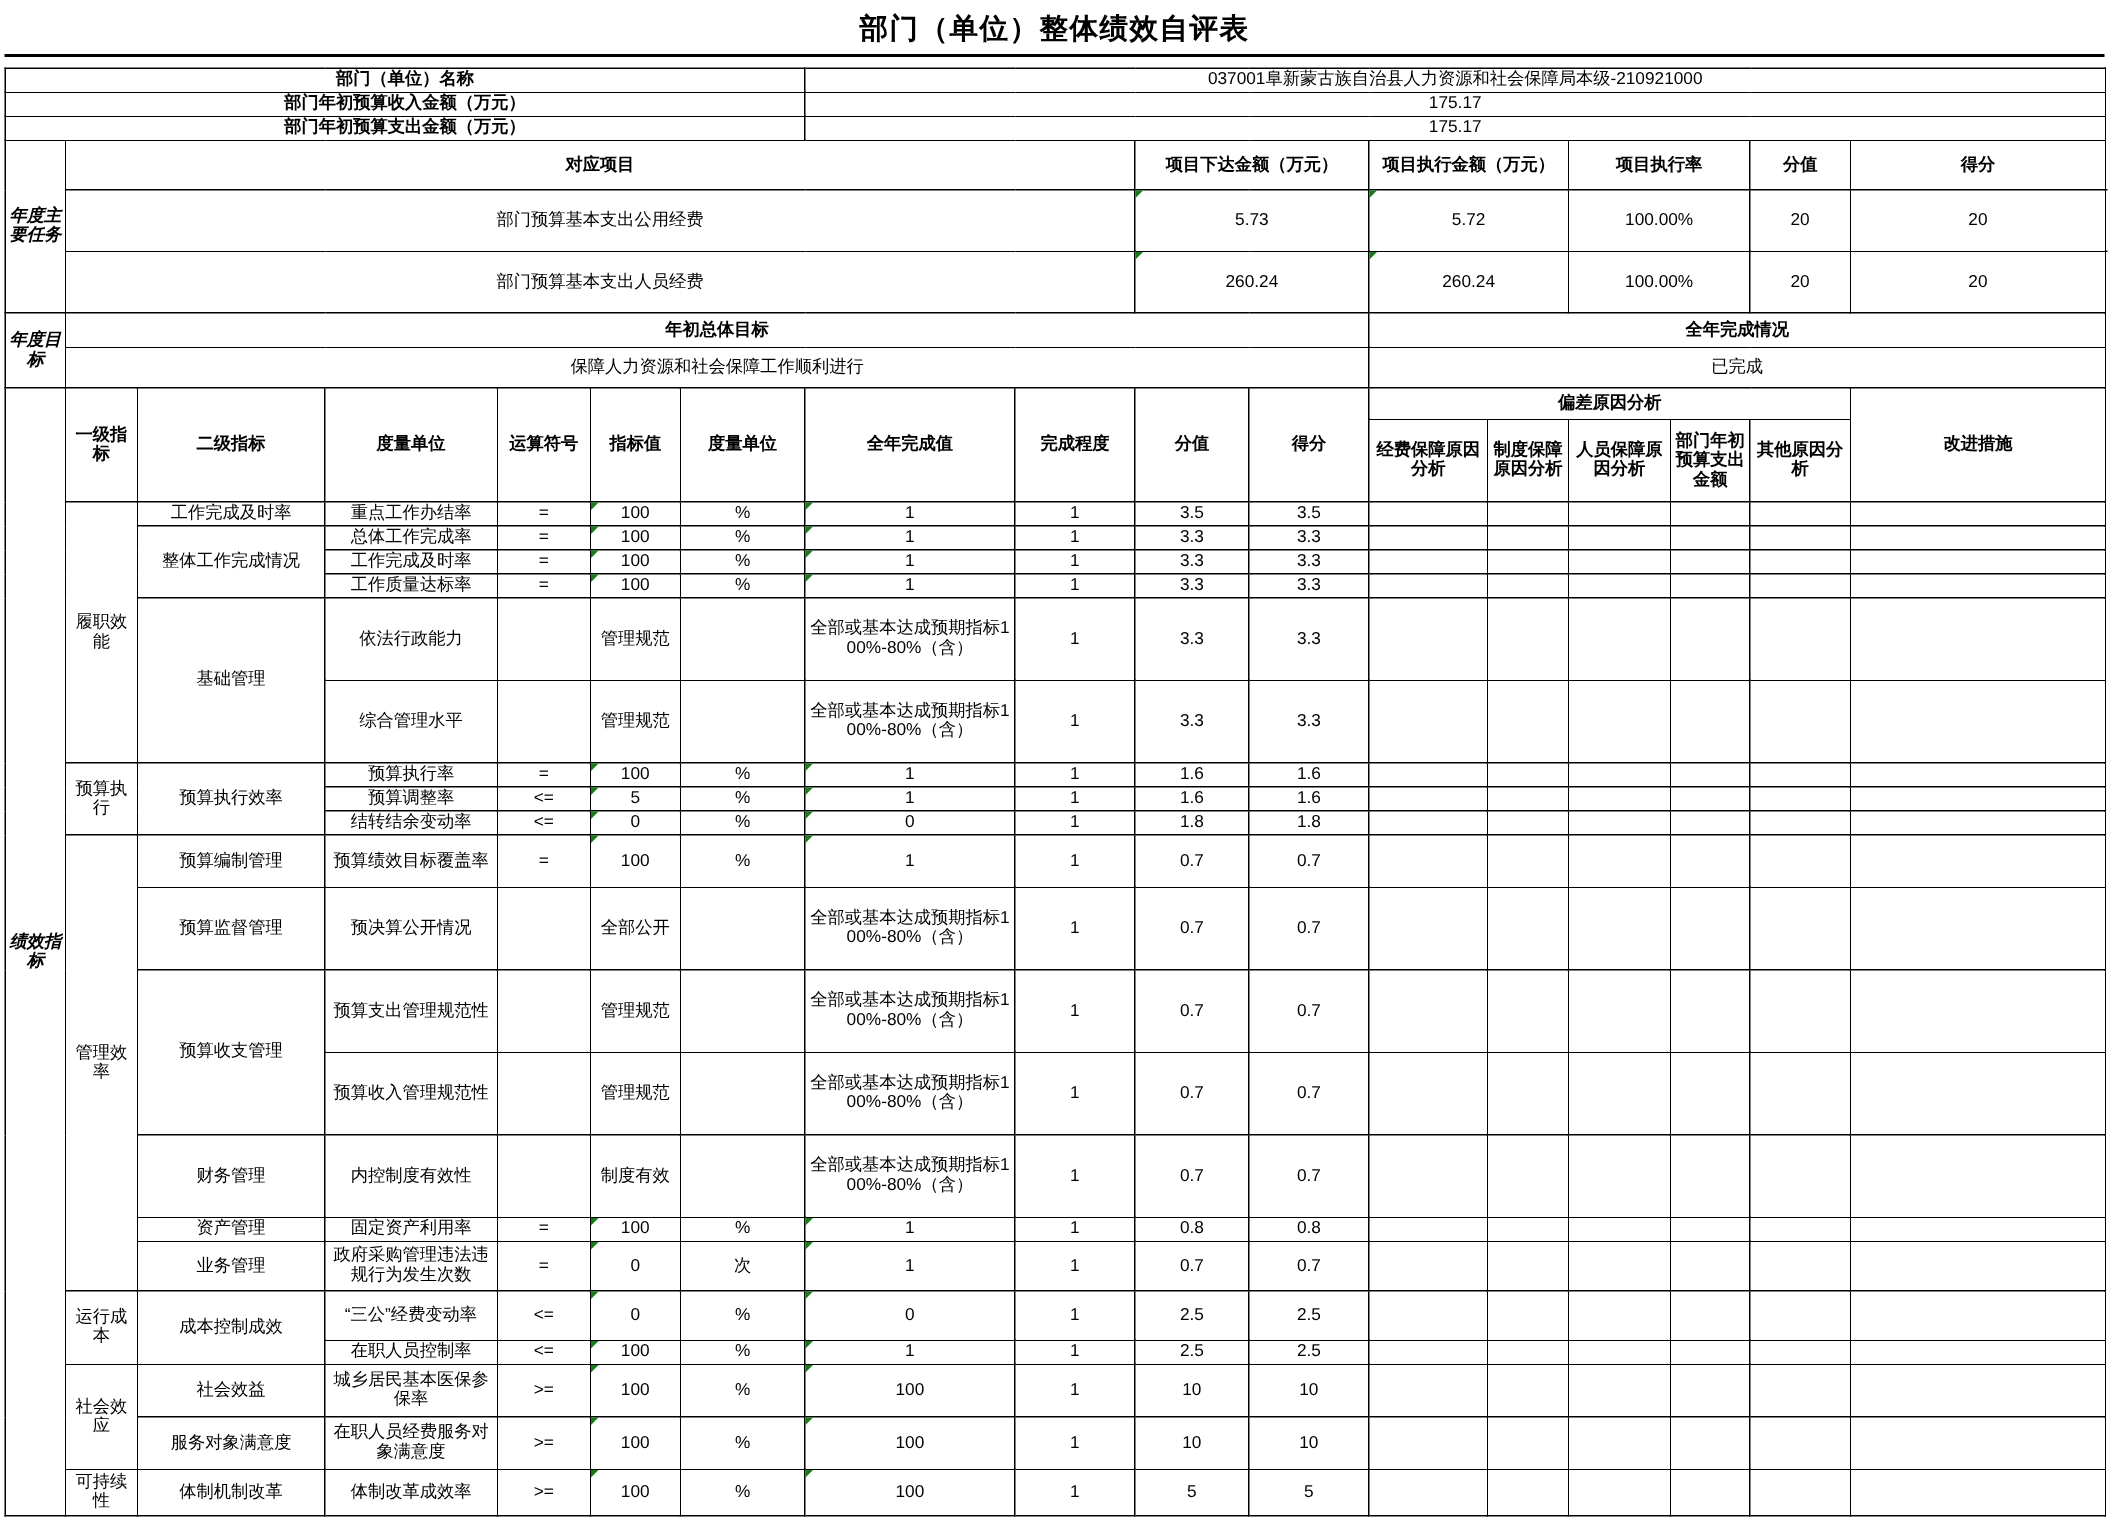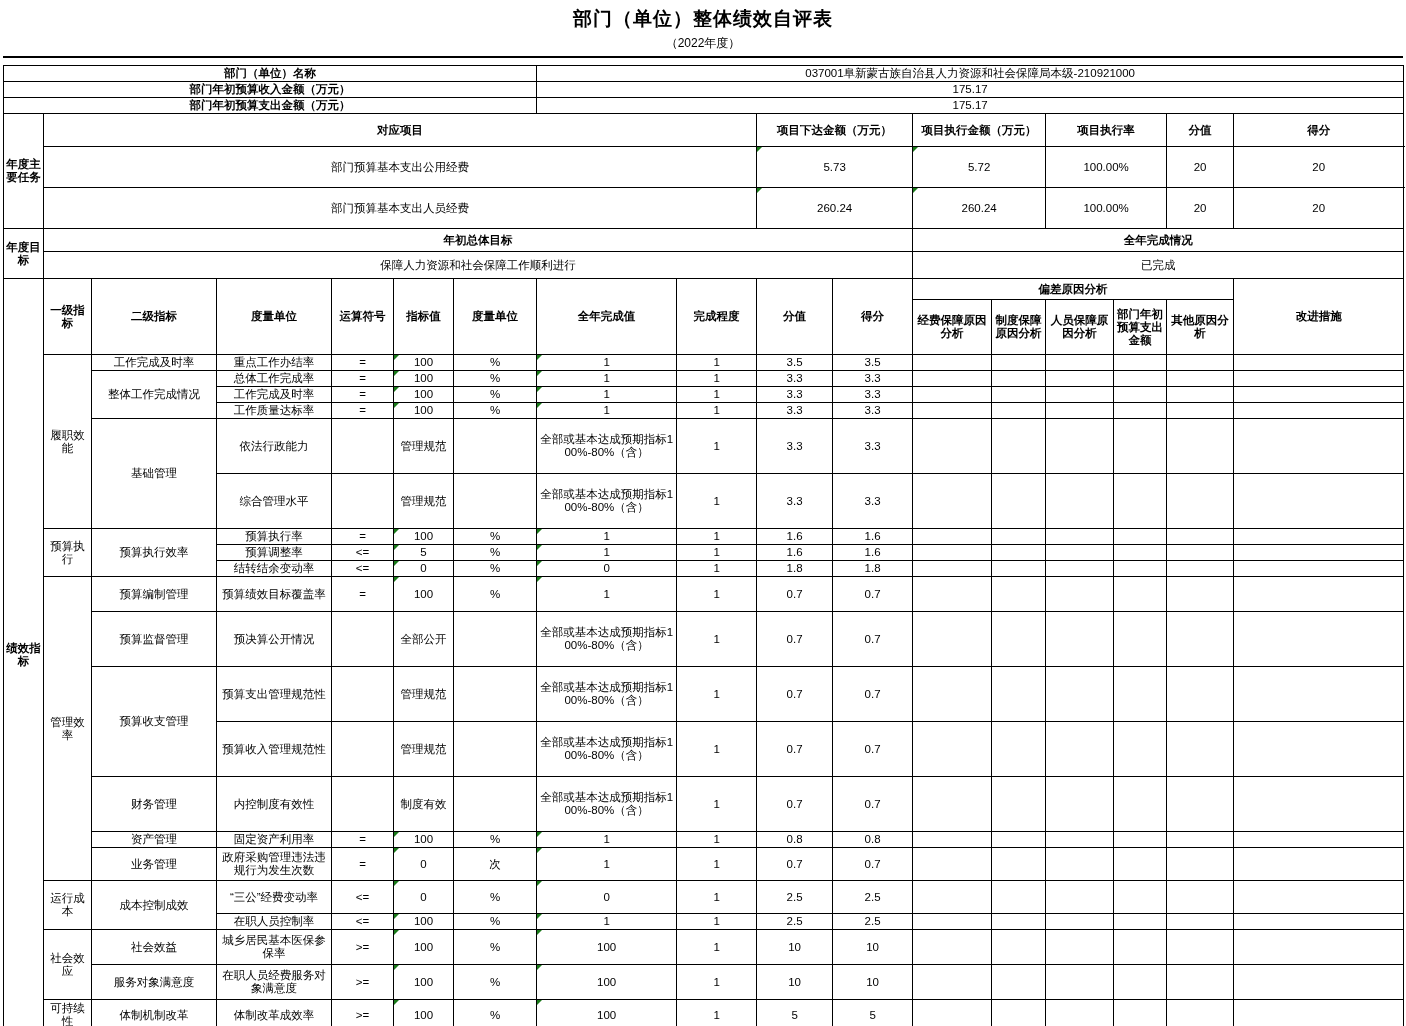--- a/index.html
+++ b/index.html
@@ -53,20 +53,21 @@
     position: relative;
     background: #ffffff;
   }
   .hdr { font-weight: bold; font-size: 11.5px; margin-left: 12px; }
   .lbl-bold { font-weight: bold; }
   .num { font-family: "Liberation Sans", "DejaVu Sans", sans-serif; }
   .left-head {
     font-weight: bold;
     font-size: 12px;
     line-height: 15px;
+    font-style: italic;
   }
   .tri::before {
     content: "";
     position: absolute;
     top: 0px;
     left: 0px;
     width: 0;
     height: 0;
     border-left: 5px solid #1a7a1a;
     border-bottom: 5px solid transparent;
@@ -79,21 +80,20 @@
     height: 0;
   }
 </style>
 </head>
 <body>
 
 <div class="page">
 
   <div class="title-wrap">
     <div class="title">部门（单位）整体绩效自评表</div>
-    <div class="subtitle">（2022年度）</div>
   </div>
 
   <div class="topline"></div>
 
   <table class="sheet">
     <colgroup>
       <col style="width:40px">
       <col style="width:48px">
       <col style="width:125px">
       <col style="width:115px">

